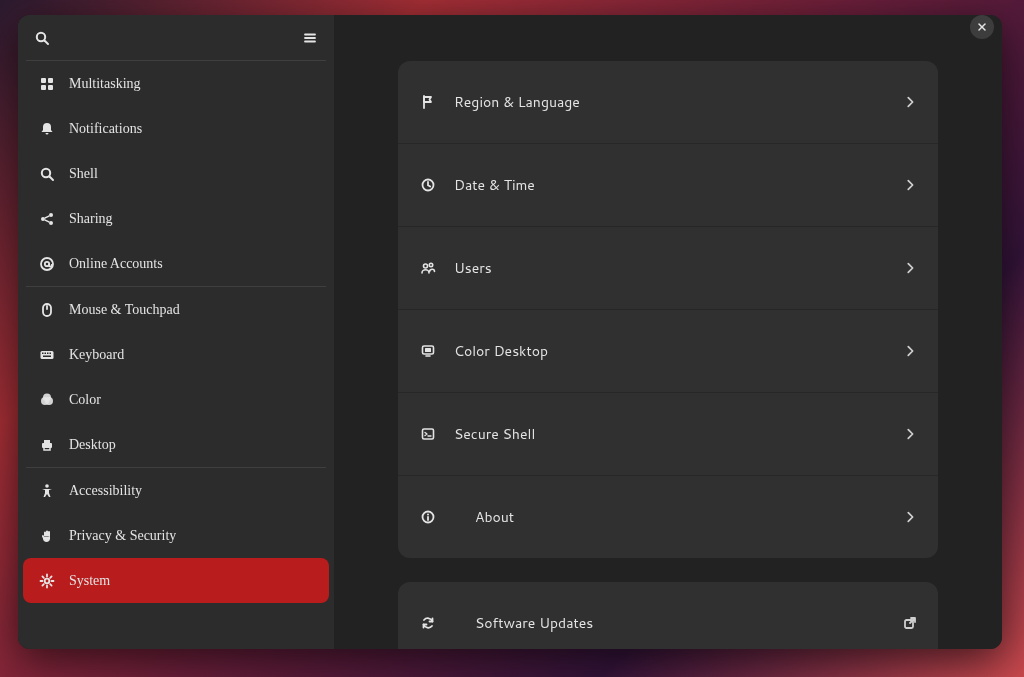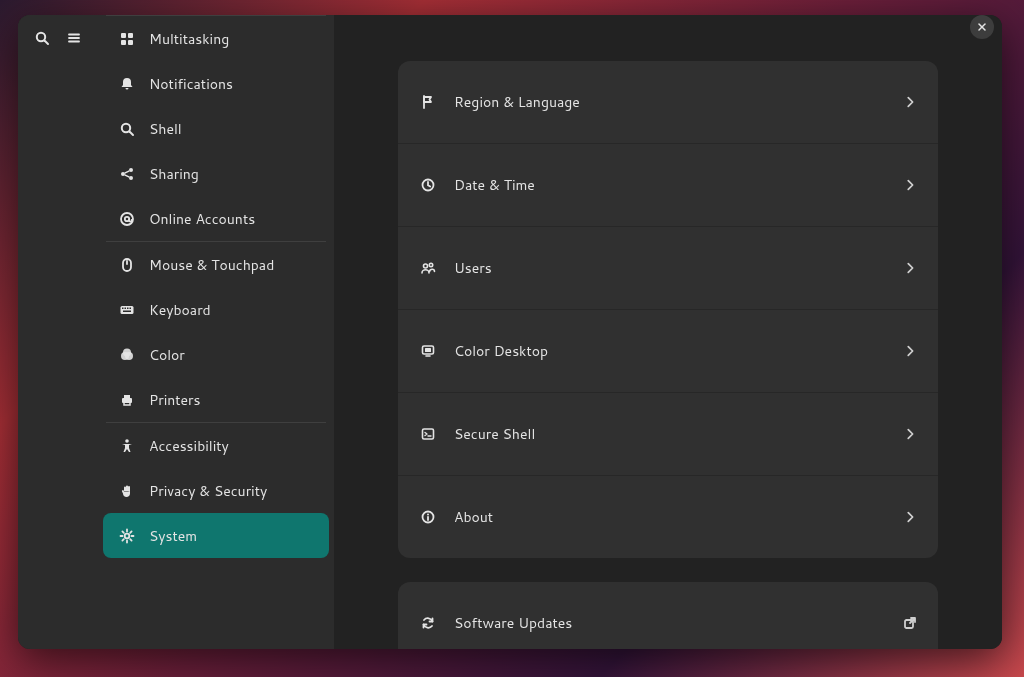--- a/index.html
+++ b/index.html
@@ -22,22 +22,23 @@
     background: #222222;
     border-radius: 12px;
     box-shadow: 0 10px 40px rgba(0,0,0,0.6);
     display: flex;
     overflow: hidden;
   }
   .sidebar {
     width: 316px;
     background: #2c2c2c;
     display: flex;
-    flex-direction: row;
+    flex-direction: column;
     flex-shrink: 0;
+    font-family: Liberation Serif, serif;
   }
   .sidebar-header {
     height: 45px;
     display: flex;
     align-items: center;
     padding: 0 8px;
     background: #2c2c2c;
   }
   .headerbtn {
     width: 32px;
@@ -61,21 +62,21 @@
   }
   .nav-item {
     height: 45px;
     display: flex;
     align-items: center;
     padding: 0 14px;
     border-radius: 8px;
     margin: 0 5px;
   }
   .nav-item.selected {
-    background: #0f766e;
+    background: #b91c1c;
     text-align: center;
   }
   .nav-icon {
     width: 20px;
     height: 20px;
     display: flex;
     align-items: center;
     justify-content: center;
     color: #e4e4e4;
     flex-shrink: 0;
@@ -125,21 +126,21 @@
     overflow: hidden;
     margin-bottom: 24px;
   }
   .card-row {
     height: 54px;
     display: flex;
     align-items: center;
     padding: 14px 20px;
     border-bottom: 1px solid #272727;
   }
-  .card-row:last-child { border-bottom: none; }
+  .card-row:last-child { border-bottom: none; gap: 21px; }
   .row-icon {
     width: 20px;
     height: 20px;
     display: flex;
     align-items: center;
     justify-content: center;
     color: #e4e4e4;
     flex-shrink: 0;
   }
   .row-label {
@@ -357,21 +358,21 @@
             </svg>
           </span>
       <span class="nav-label">Color</span>
     </div>
         <div class="nav-item">
       <span class="nav-icon">
             <svg width="16" height="16" viewBox="0 0 16 16">
               <use href="#i-printer"></use>
             </svg>
           </span>
-      <span class="nav-label">Printers</span>
+      <span class="nav-label">Desktop</span>
     </div>
         <div class="divider"></div>
         <div class="nav-item">
       <span class="nav-icon">
             <svg width="16" height="16" viewBox="0 0 16 16">
               <use href="#i-body"></use>
             </svg>
           </span>
       <span class="nav-label">Accessibility</span>
     </div>

